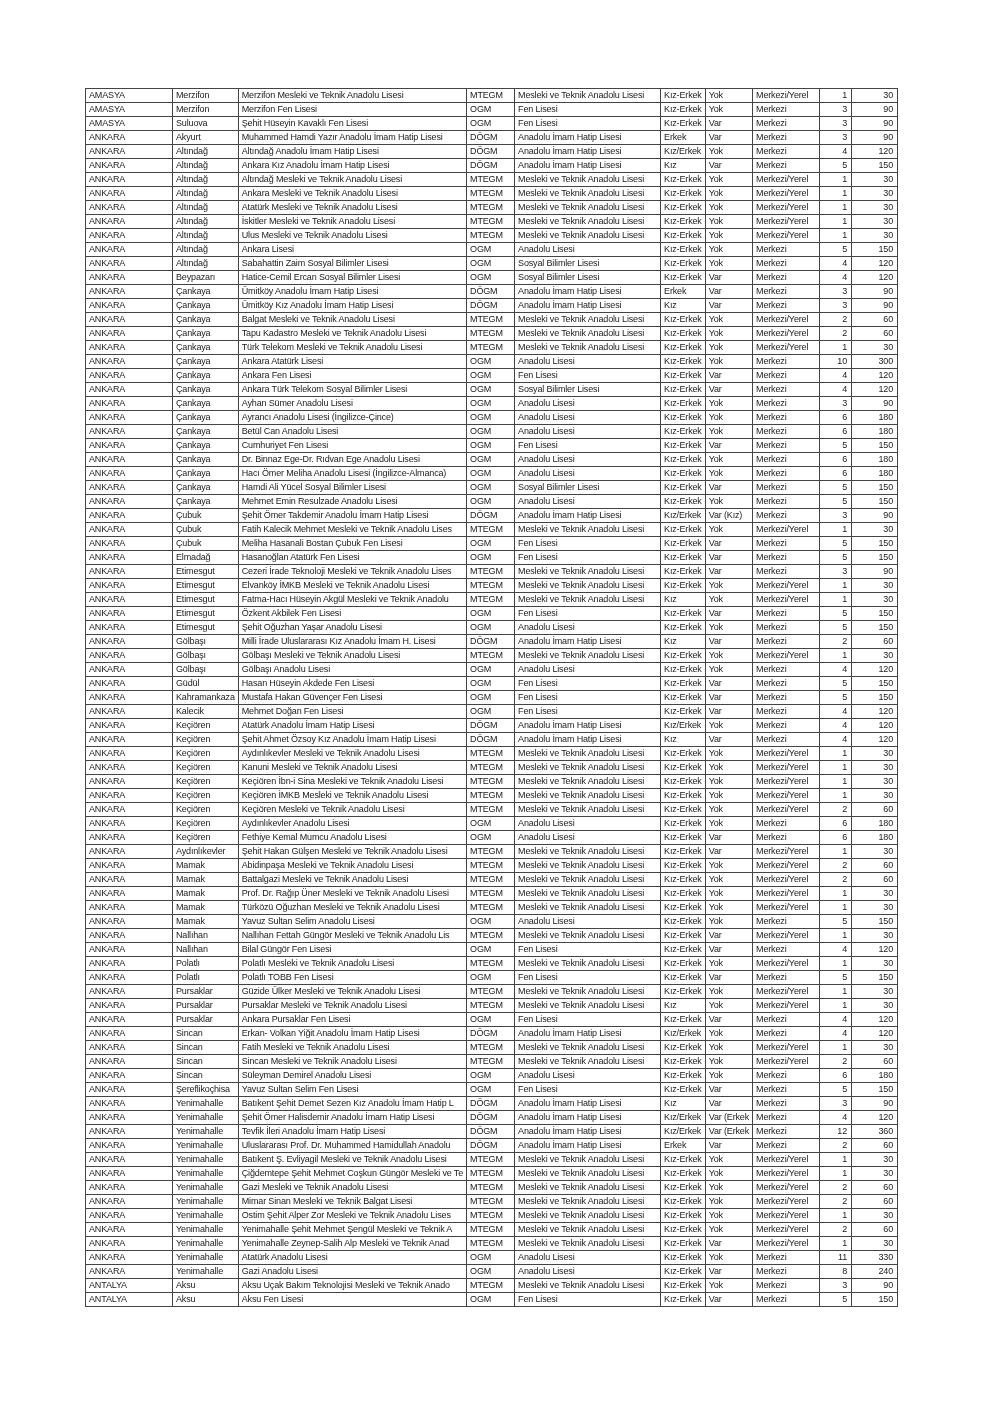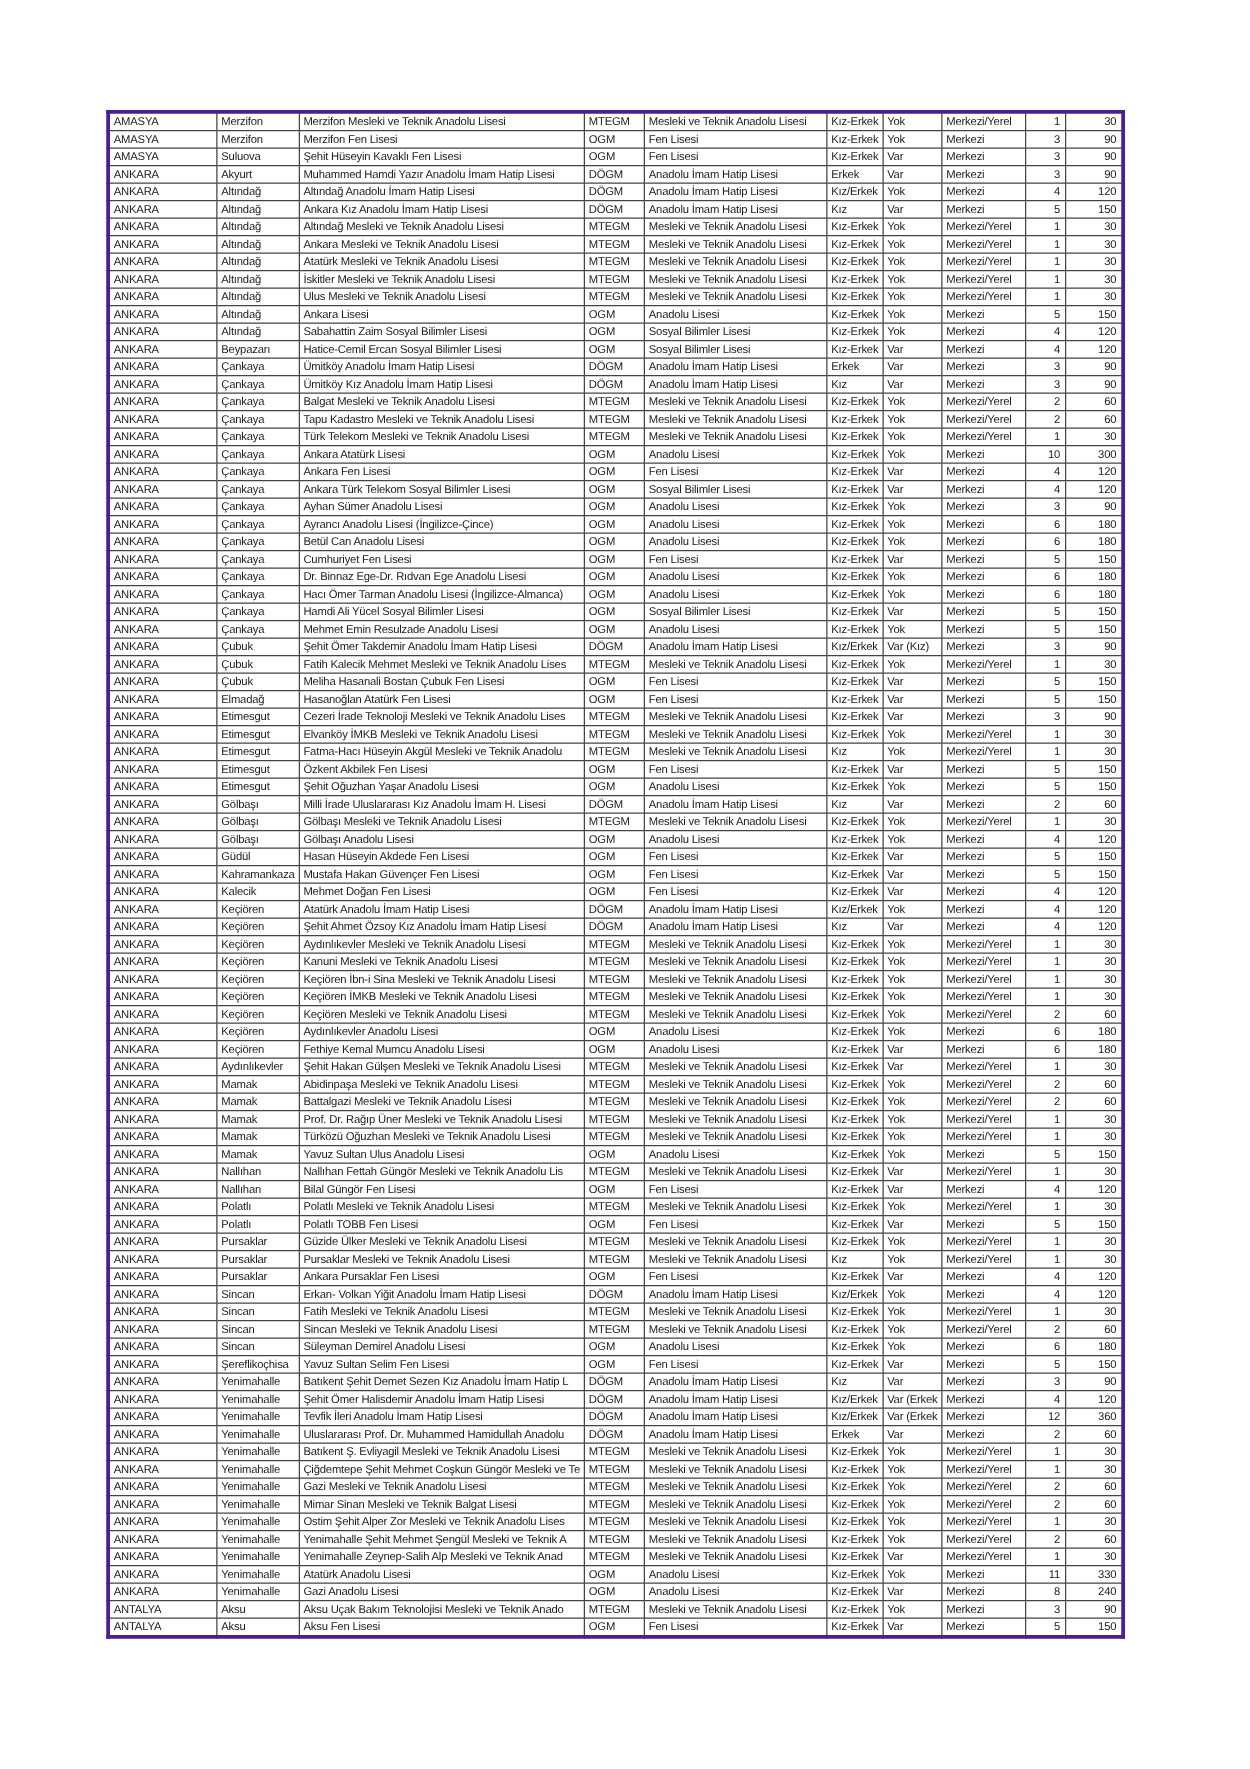--- a/index.html
+++ b/index.html
@@ -37,21 +37,21 @@
     overflow: hidden;
     line-height: 13px;
     vertical-align: middle;
     color: #1b1b1b;
   }
   table.school-table td.num {
     text-align: right;
     padding-right: 4px;
   }
   table.school-table {
-    border: 3px solid #4c1d95;
+    border: 1px solid #4c1d95;
   }
 </style>
 </head>
 <body>
 
 <div class="sheet">
   <table class="school-table">
     <colgroup>
         <col style="width: 87px;">
         <col style="width: 56px;">
@@ -385,21 +385,21 @@
           <td>Anadolu Lisesi</td>
           <td>Kız-Erkek</td>
           <td>Yok</td>
           <td>Merkezi</td>
           <td class="num">6</td>
           <td class="num">180</td>
         </tr>
         <tr>
           <td>ANKARA</td>
           <td>Çankaya</td>
-          <td>Hacı Ömer Tarman Anadolu Lisesi (İngilizce-Almanca)</td>
+          <td>Hacı Ömer Meliha Anadolu Lisesi (İngilizce-Almanca)</td>
           <td>OGM</td>
           <td>Anadolu Lisesi</td>
           <td>Kız-Erkek</td>
           <td>Yok</td>
           <td>Merkezi</td>
           <td class="num">6</td>
           <td class="num">180</td>
         </tr>
         <tr>
           <td>ANKARA</td>
@@ -769,21 +769,21 @@
           <td>Mesleki ve Teknik Anadolu Lisesi</td>
           <td>Kız-Erkek</td>
           <td>Yok</td>
           <td>Merkezi/Yerel</td>
           <td class="num">1</td>
           <td class="num">30</td>
         </tr>
         <tr>
           <td>ANKARA</td>
           <td>Mamak</td>
-          <td>Yavuz Sultan Ulus Anadolu Lisesi</td>
+          <td>Yavuz Sultan Selim Anadolu Lisesi</td>
           <td>OGM</td>
           <td>Anadolu Lisesi</td>
           <td>Kız-Erkek</td>
           <td>Yok</td>
           <td>Merkezi</td>
           <td class="num">5</td>
           <td class="num">150</td>
         </tr>
         <tr>
           <td>ANKARA</td>

